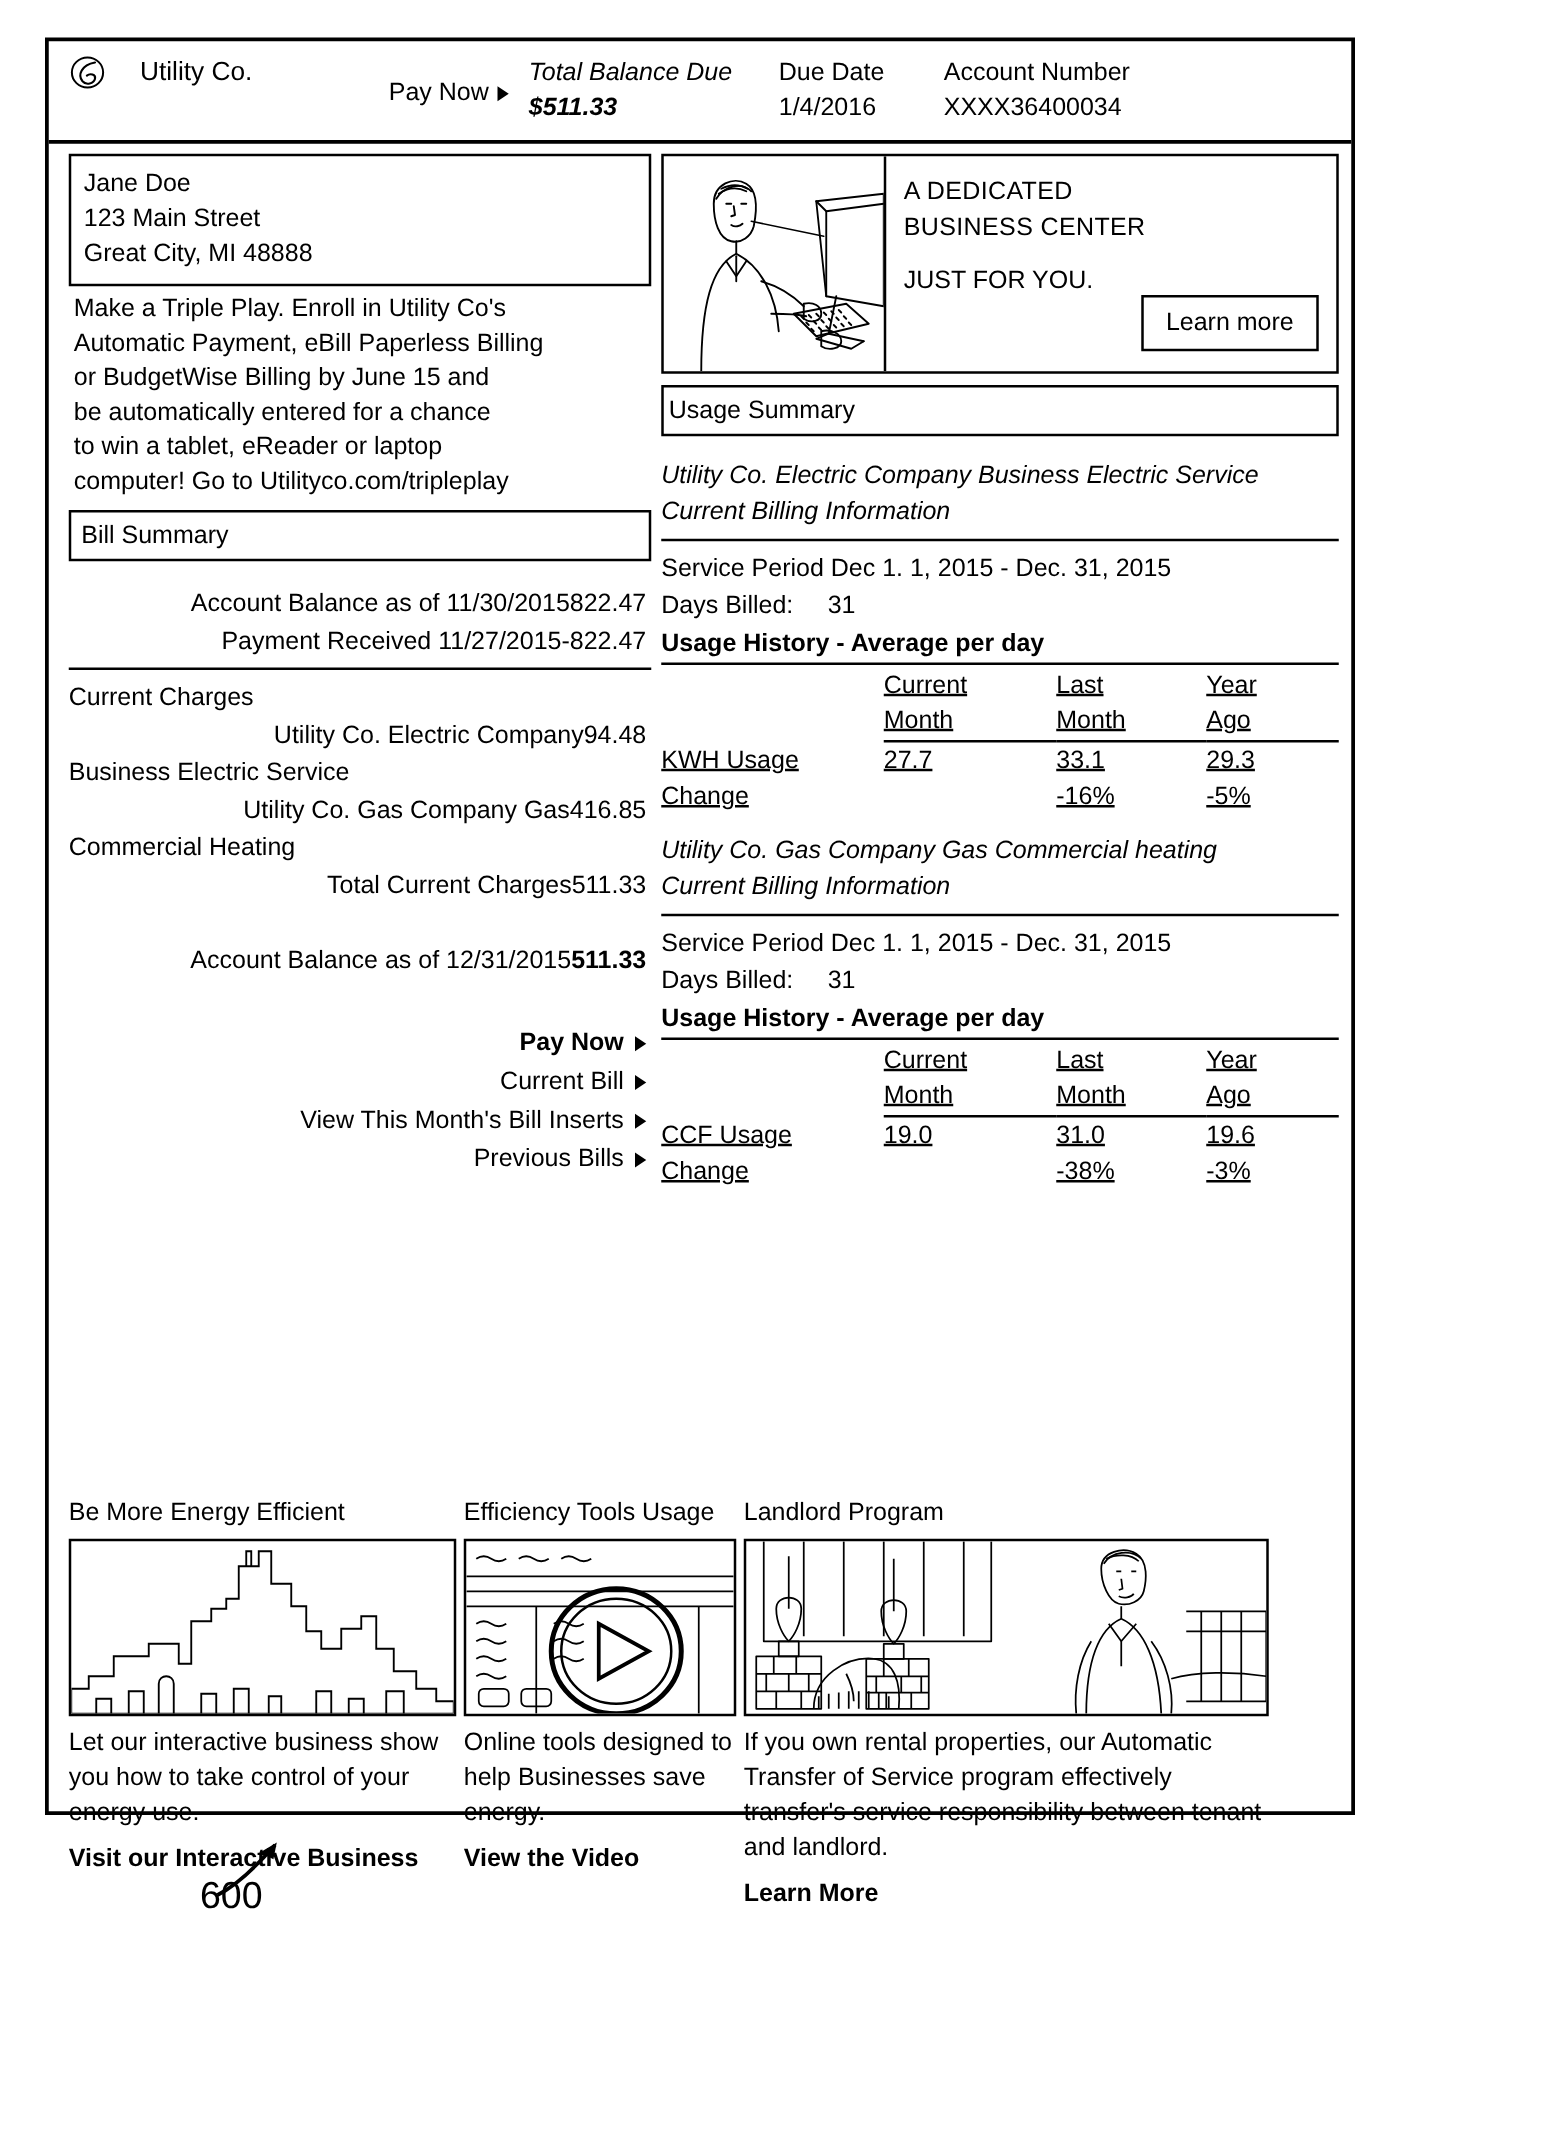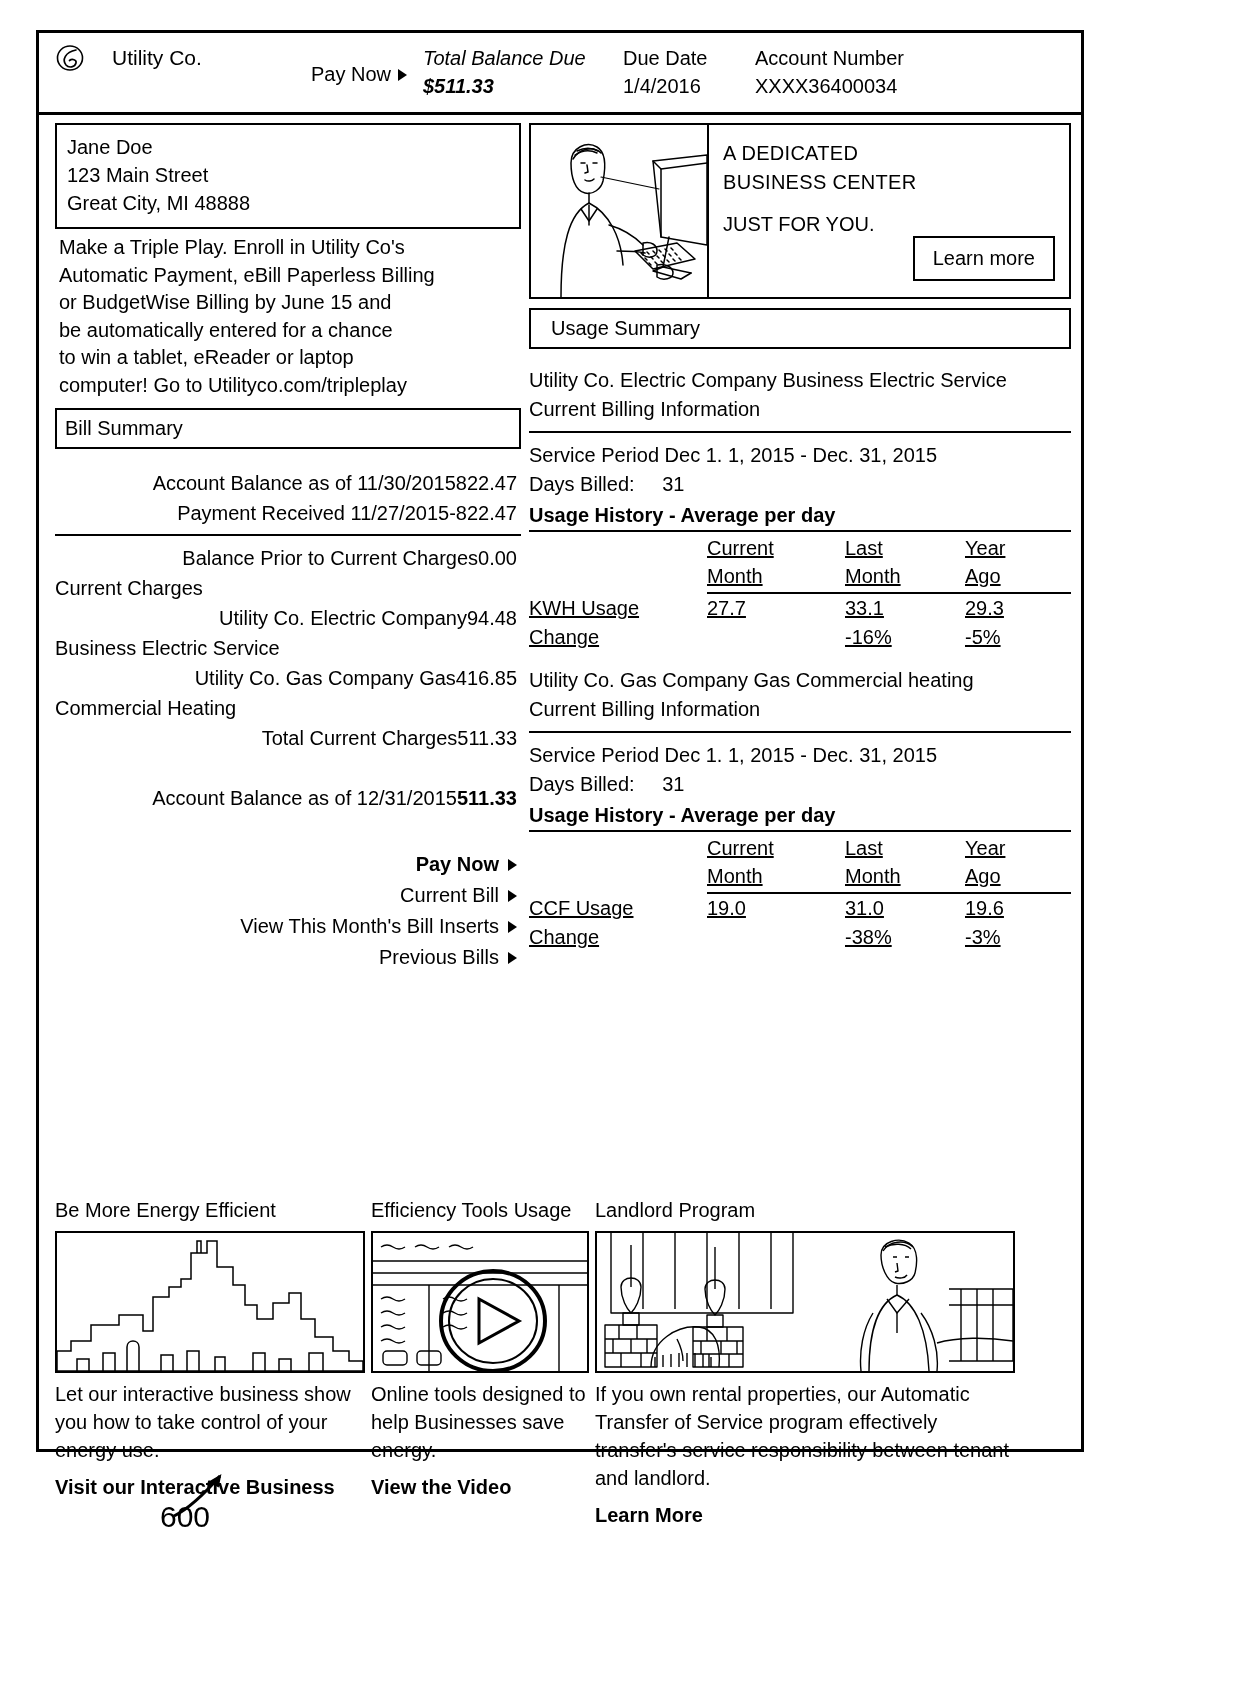--- a/index.html
+++ b/index.html
@@ -47,21 +47,21 @@
 
   .boxed{border:2px solid #000;box-sizing:border-box;padding:8px 10px 10px 10px;}
   .addr div{font-size:20px;line-height:28px;}
 
   .promo-text{font-size:20px;line-height:27.5px;padding:5px 2px 0 4px;}
 
   .sect-title{
     border:2px solid #000;box-sizing:border-box;
     font-size:20px;padding:7px 8px;margin-top:9px;
   }
-  .sect-title-r{border:2px solid #000;box-sizing:border-box;font-size:20px;padding:7px 20px;}
+  .sect-title-r{border:2px solid #000;box-sizing:border-box;font-size:20px;padding:7px 4px;}
 
   
   .bs{margin-top:19px;font-size:20px;}
   .row{display:flex;justify-content:flex-end;align-items:baseline;line-height:30px;}
   .row .l{white-space:nowrap;}
   .row .r{white-space:nowrap;padding-right:4px;}
   .sub{line-height:30px;}
   .hr{border-top:2px solid #000;margin:6px 0 7px 0;}
   .b{font-weight:bold;}
 
@@ -76,21 +76,21 @@
   .ad-img{width:178px;border-right:2px solid #000;box-sizing:border-box;position:relative;}
   .ad-body{flex:1;position:relative;padding:14px 0 0 14px;}
   .ad-h{font-size:20px;line-height:29px;letter-spacing:.3px;}
   .ad-sub{font-size:20px;margin-top:16px;}
   .learn{
     position:absolute;right:14px;bottom:16px;
     border:2px solid #000;padding:9px 18px;font-size:20px;background:#fff;
   }
 
   .usage{margin-top:17px;font-size:20px;}
-  .u-title{line-height:29px;}
+  .u-title{line-height:29px;font-style:italic;}
   .u-hr{border-top:2px solid #000;margin:7px 0 8px 0;}
   .u-line{line-height:29px;}
   .u-hist{font-weight:bold;line-height:29px;margin-top:2px;}
   .tbl{width:100%;border-collapse:collapse;font-size:20px;margin-top:2px;text-decoration:underline;}
   .tbl td{vertical-align:top;padding:0;}
   .tbl .hdr-cell{line-height:28px;padding-bottom:2px;}
   .tbl .u-row td{line-height:29px;}
   .c1{width:178px;}
   .c2{width:138px;}
   .c3{width:120px;}
@@ -179,24 +179,20 @@
             <span class="l">Account Balance as of 11/30/2015</span>
             <span class="r">822.47</span>
           </div>
           <div class="row">
             <span class="l">Payment Received 11/27/2015</span>
             <span class="r">-822.47</span>
           </div>
 
           <div class="hr"></div>
 
-          <div class="row">
-            <span class="l">Balance Prior to Current Charges</span>
-            <span class="r">0.00</span>
-          </div>
           <div class="sub">Current Charges</div>
 
           <div class="row">
             <span class="l">Utility Co. Electric Company</span>
             <span class="r">94.48</span>
           </div>
           <div class="sub">Business Electric Service</div>
 
           <div class="row">
             <span class="l">Utility Co. Gas Company Gas</span>

